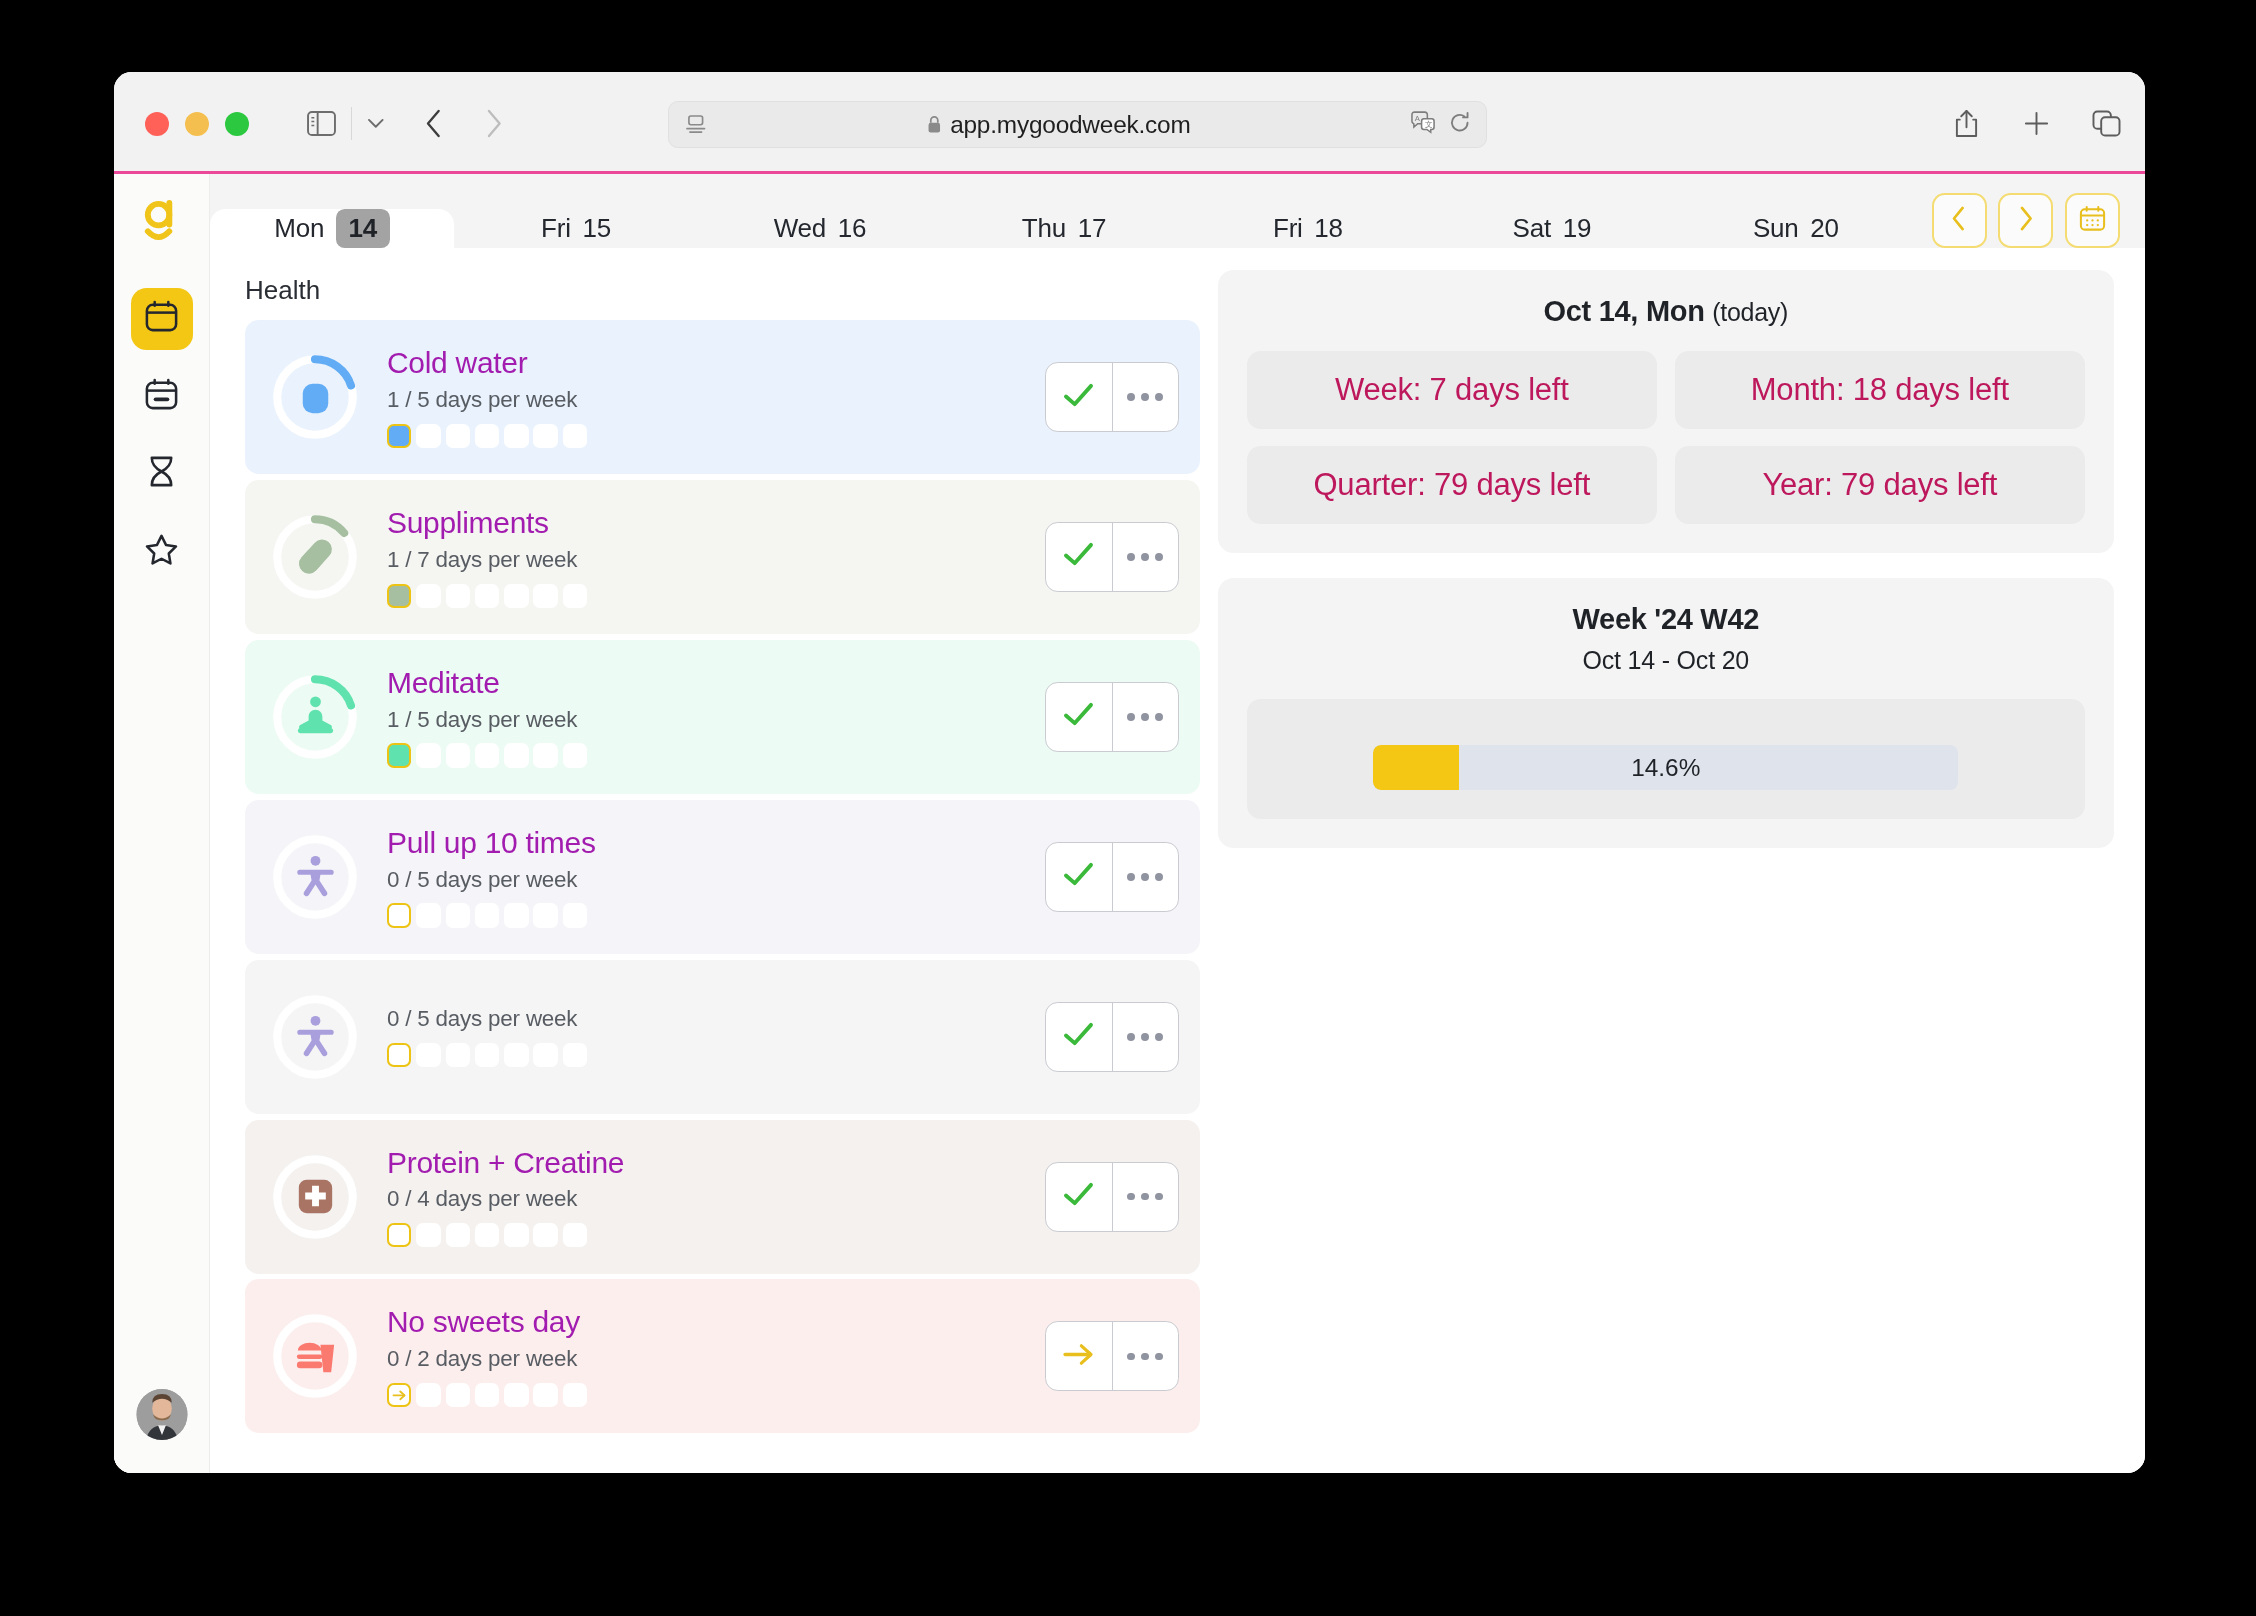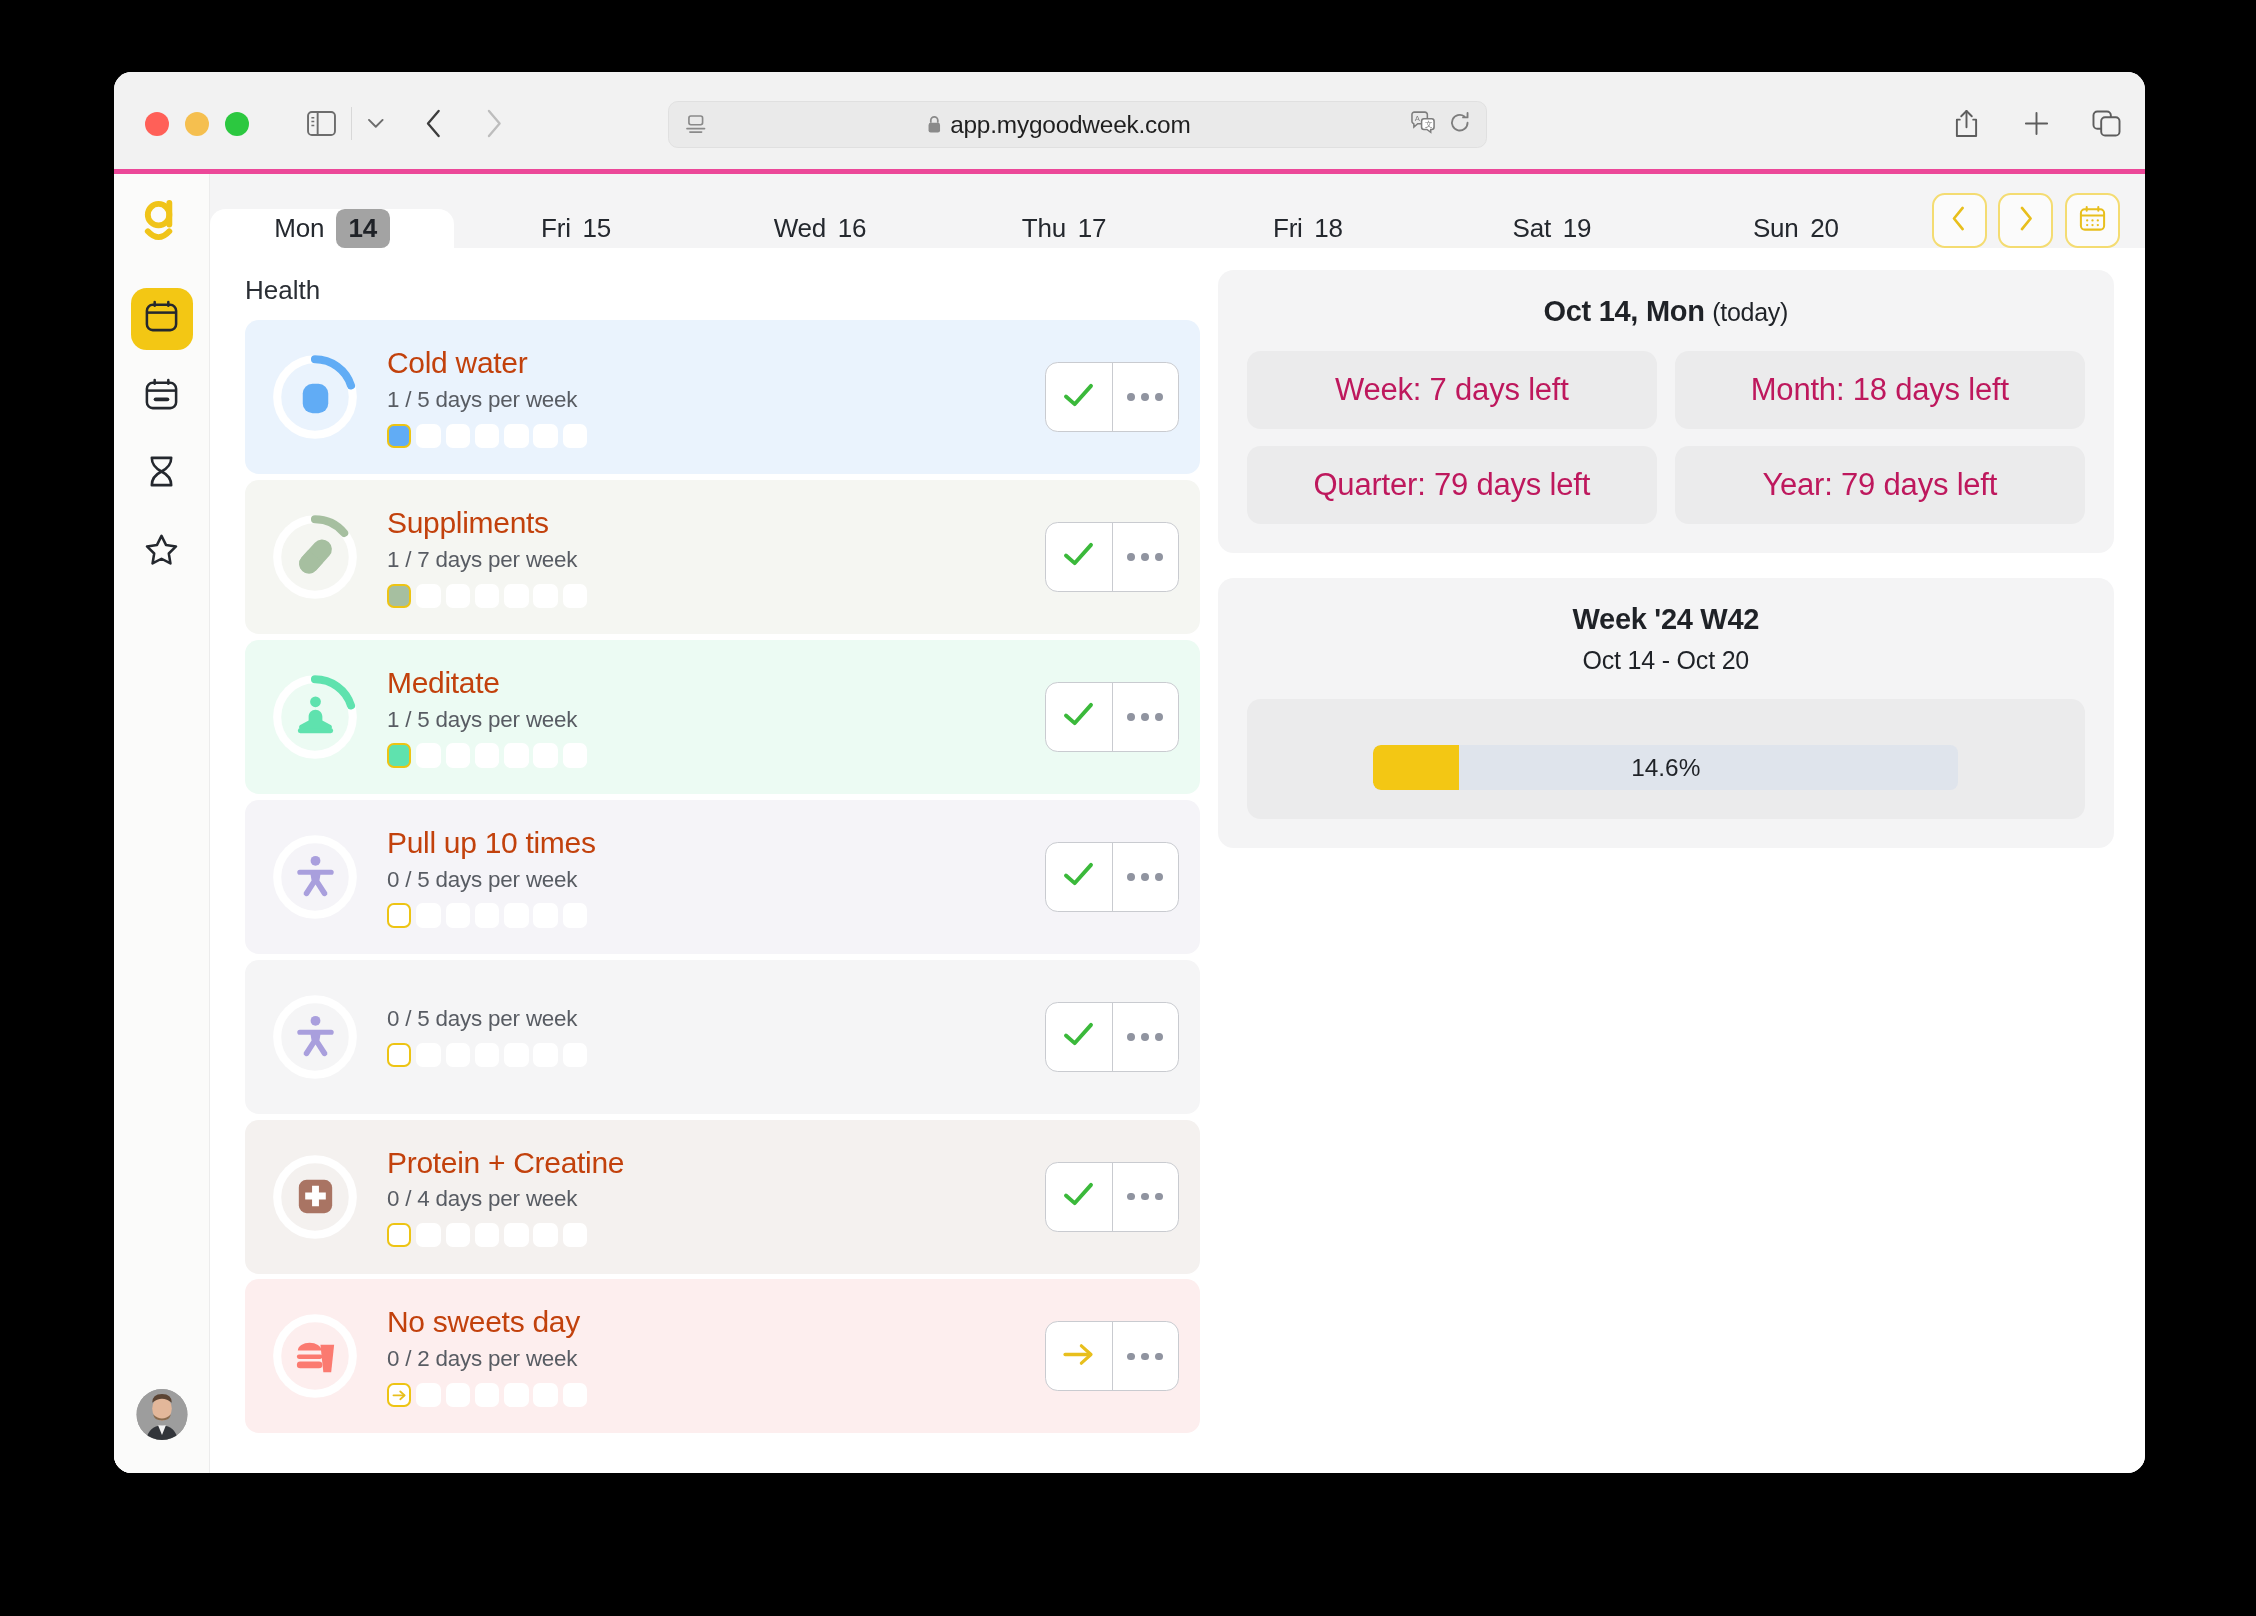--- a/index.html
+++ b/index.html
@@ -19,21 +19,21 @@
     border-radius: 17.6px;
     overflow: hidden;
     box-shadow: 0 23.4px 68px rgba(0,0,0,0.45);
   }
 
   
   #toolbar {
     position: relative;
     height: 102px;
     background: #f2f2f2;
-    border-bottom: 5px solid #ec4899;
+    border-bottom: 3px solid #ec4899;
   }
   .traffic {
     position: absolute; top: 40px; left: 31px;
     display: flex; gap: 15.6px;
   }
   .light { width: 24.4px; height: 24.4px; border-radius: 50%; }
   .light.red { background: #ff6058; }
   .light.yellow { background: #f5bf4f; }
   .light.green { background: #2cc840; }
 
@@ -168,21 +168,21 @@
     position: relative;
   }
   .habit-icon {
     width: 90px; height: 90px; flex-shrink: 0;
     position: relative;
     display: flex; align-items: center; justify-content: center;
   }
   .ring { position: absolute; inset: 0; }
   .habit-body { margin-left: 27px; flex: 1; min-width: 0; }
   .habit-name {
-    font-size: 30px; color: #c2410c; letter-spacing: -0.3px;
+    font-size: 30px; color: #a21caf; letter-spacing: -0.3px;
     margin-bottom: 6.8px;
   }
   .habit-sub {
     font-size: 22.4px; color: #585c63; letter-spacing: -0.2px;
     margin-bottom: 10.7px;
   }
   .dots { display: flex; gap: 4.9px; }
   .dot {
     width: 24.4px; height: 24.4px; border-radius: 6.8px;
     background: #ffffff;

